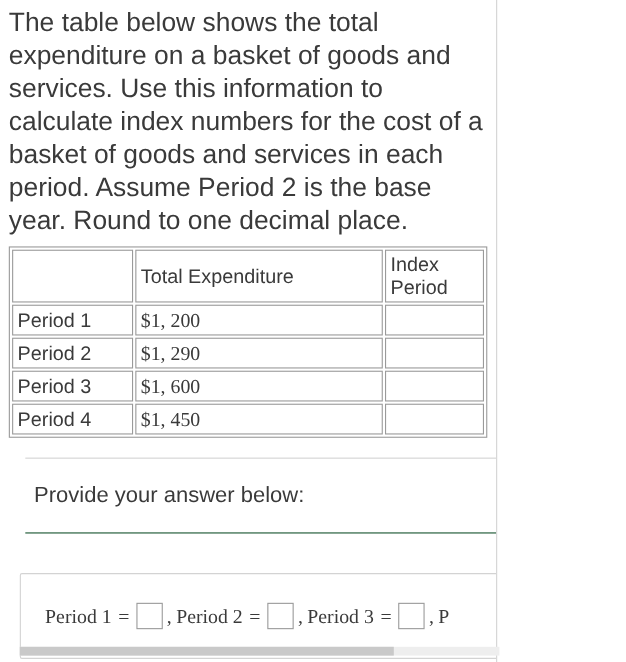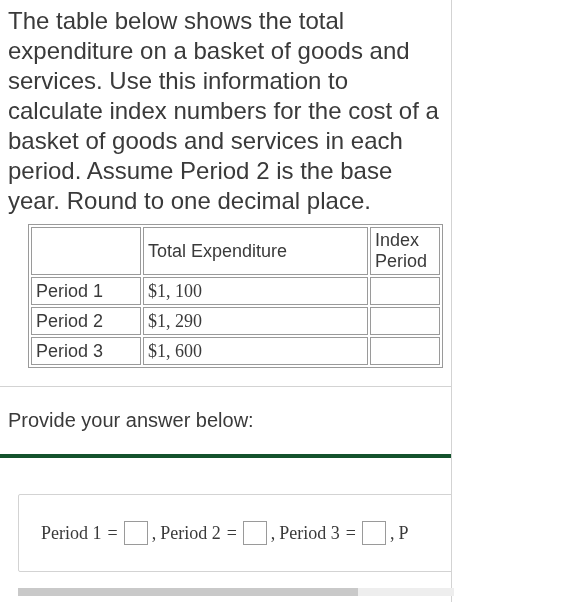--- a/index.html
+++ b/index.html
@@ -26,45 +26,45 @@
   }
   .question-text {
     font-size: 24px;
     line-height: 1.25;
     font-weight: 400;
     padding: 6px 8px 8px 8px;
     color: #3a3a3a;
   }
   .table-wrap {
     padding: 0 8px 18px 8px;
-    margin-left: 20px;
   }
   table.data {
     border-collapse: separate;
     border-spacing: 2px;
     width: 100%;
     border: 1px solid #9a9a9a;
   }
   table.data td {
     border: 1px solid #9a9a9a;
     font-size: 18px;
     padding: 2px 4px;
     height: 28px;
     vertical-align: middle;
     background: #fff;
   }
   table.data td.period-col { width: 110px; }
   table.data td.exp-col { width: 225px; }
   .math-dollar { font-family: Georgia, "Times New Roman", serif; }
   .divider {
     border-top: 1px solid #d3d3d3;
-    border-bottom: 4px solid #14532d;
+    border-bottom: 1px solid #14532d;
     padding: 22px 8px;
     font-size: 20px;
     color: #3a3a3a;
+    margin-left: 23px;
   }
   .answer-box-wrap {
     padding: 36px 8px 8px 18px;
   }
   .answer-box {
     border: 1px solid #d3d3d3;
     border-radius: 2px;
     padding: 26px 10px 26px 22px;
     width: 442px;
     overflow: hidden;
@@ -111,31 +111,36 @@
     <div class="table-wrap">
       <table class="data">
         <tbody>
             <tr>
           <td class="period-col"></td>
           <td class="exp-col">Total Expenditure</td>
           <td>Index Period</td>
         </tr>
         <tr>
           <td class="period-col">Period 1</td>
-          <td class="exp-col math-dollar">$1, 100</td>
+          <td class="exp-col math-dollar">$1, 200</td>
           <td></td>
         </tr>
         <tr>
           <td class="period-col">Period 2</td>
           <td class="exp-col math-dollar">$1, 290</td>
           <td></td>
         </tr>
         <tr>
           <td class="period-col">Period 3</td>
           <td class="exp-col math-dollar">$1, 600</td>
+          <td></td>
+        </tr>
+        <tr>
+          <td class="period-col">Period 4</td>
+          <td class="exp-col math-dollar">$1, 450</td>
           <td></td>
         </tr>
       </tbody>
         </table>
     </div>
 
     <div class="divider">Provide your answer below:</div>
 
     <div class="answer-box-wrap">
       <div class="answer-box">

